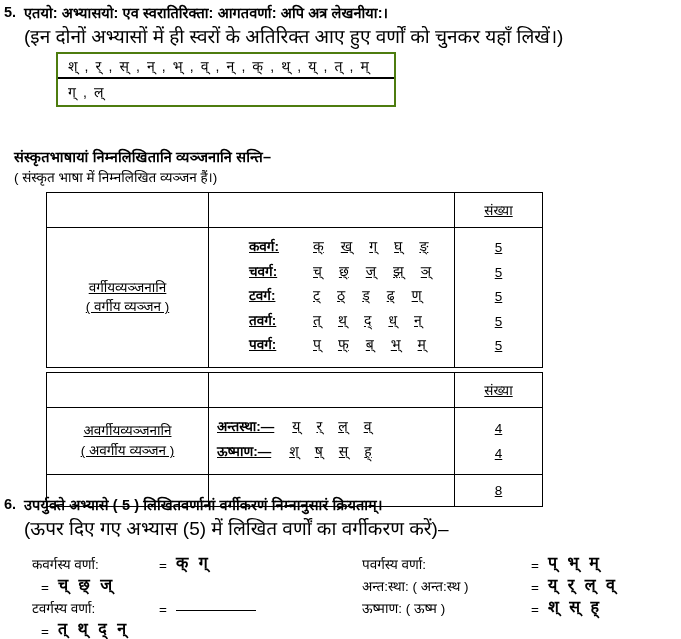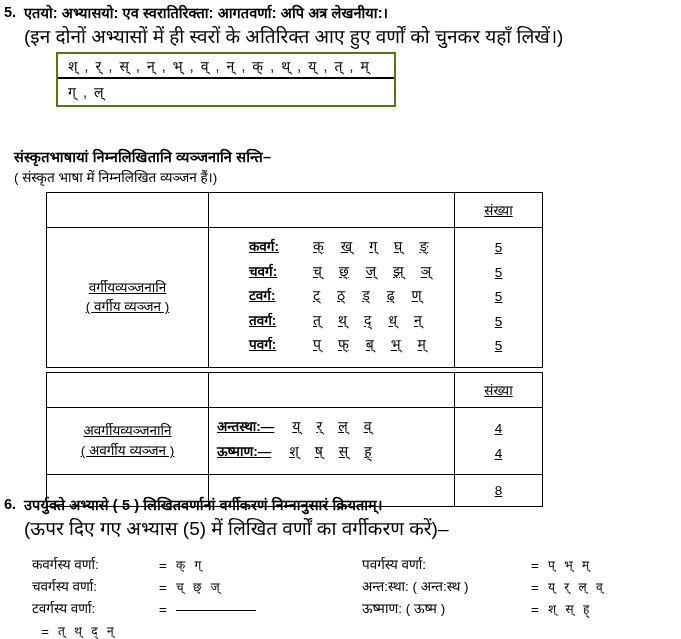--- a/index.html
+++ b/index.html
@@ -258,23 +258,24 @@
   }
   .ans-col-left .ans-label { width: 118px; }
   .ans-col-right .ans-label { width: 160px; }
   .ans-eq {
     width: 26px;
     flex: 0 0 26px;
     font-size: 13.5px;
     text-align: center;
   }
   .ans-val {
-    font-size: 12px;
+    font-size: 16px;
     letter-spacing: 3px;
     white-space: nowrap;
+    font-weight: bold;
   }
   .ans-val.empty {
     display: inline-block;
     min-width: 80px;
     border-top: 1.6px solid #000;
     height: 1px;
     position: relative;
     top: -5px;
   }
 </style>
@@ -431,21 +432,20 @@
 
   <div class="answers">
 
     <div class="ans-col-left">
       <div class="ans-row">
         <span class="ans-label dev">कवर्गस्य वर्णा:</span>
         <span class="ans-eq">=</span>
         <span class="ans-val dev">क् ग्</span>
       </div>
       <div class="ans-row">
-        <span class="ans-label dev">चवर्गस्य वर्णा:</span>
         <span class="ans-eq">=</span>
         <span class="ans-val dev">च् छ् ज्</span>
       </div>
       <div class="ans-row">
         <span class="ans-label dev">टवर्गस्य वर्णा:</span>
         <span class="ans-eq">=</span>
         <span class="ans-val empty dev"></span>
       </div>
       <div class="ans-row">
         <span class="ans-eq">=</span>

